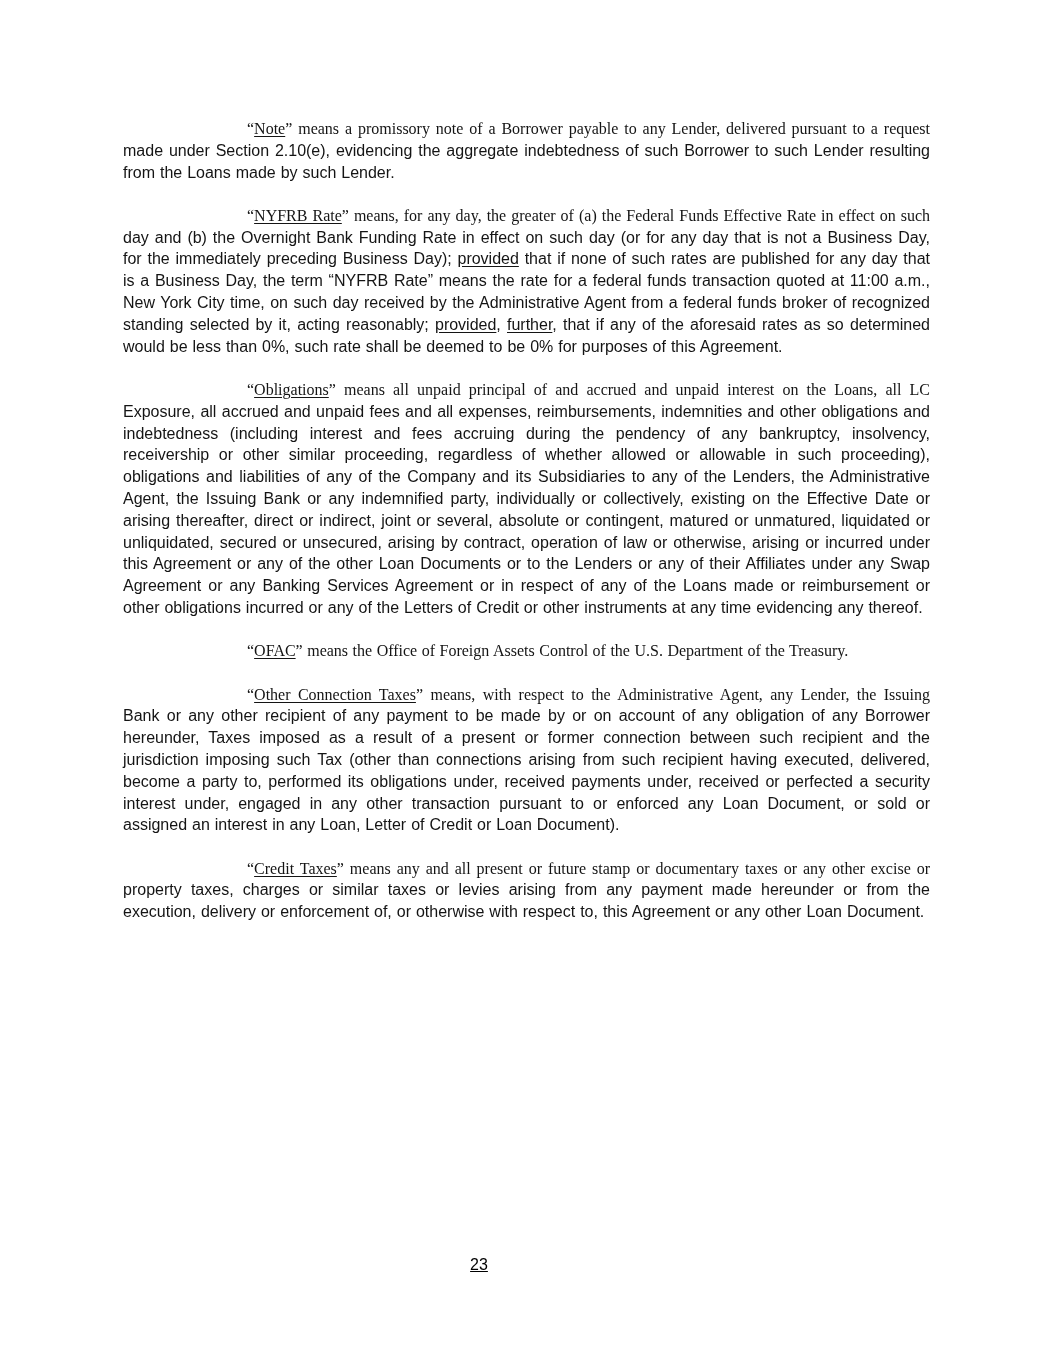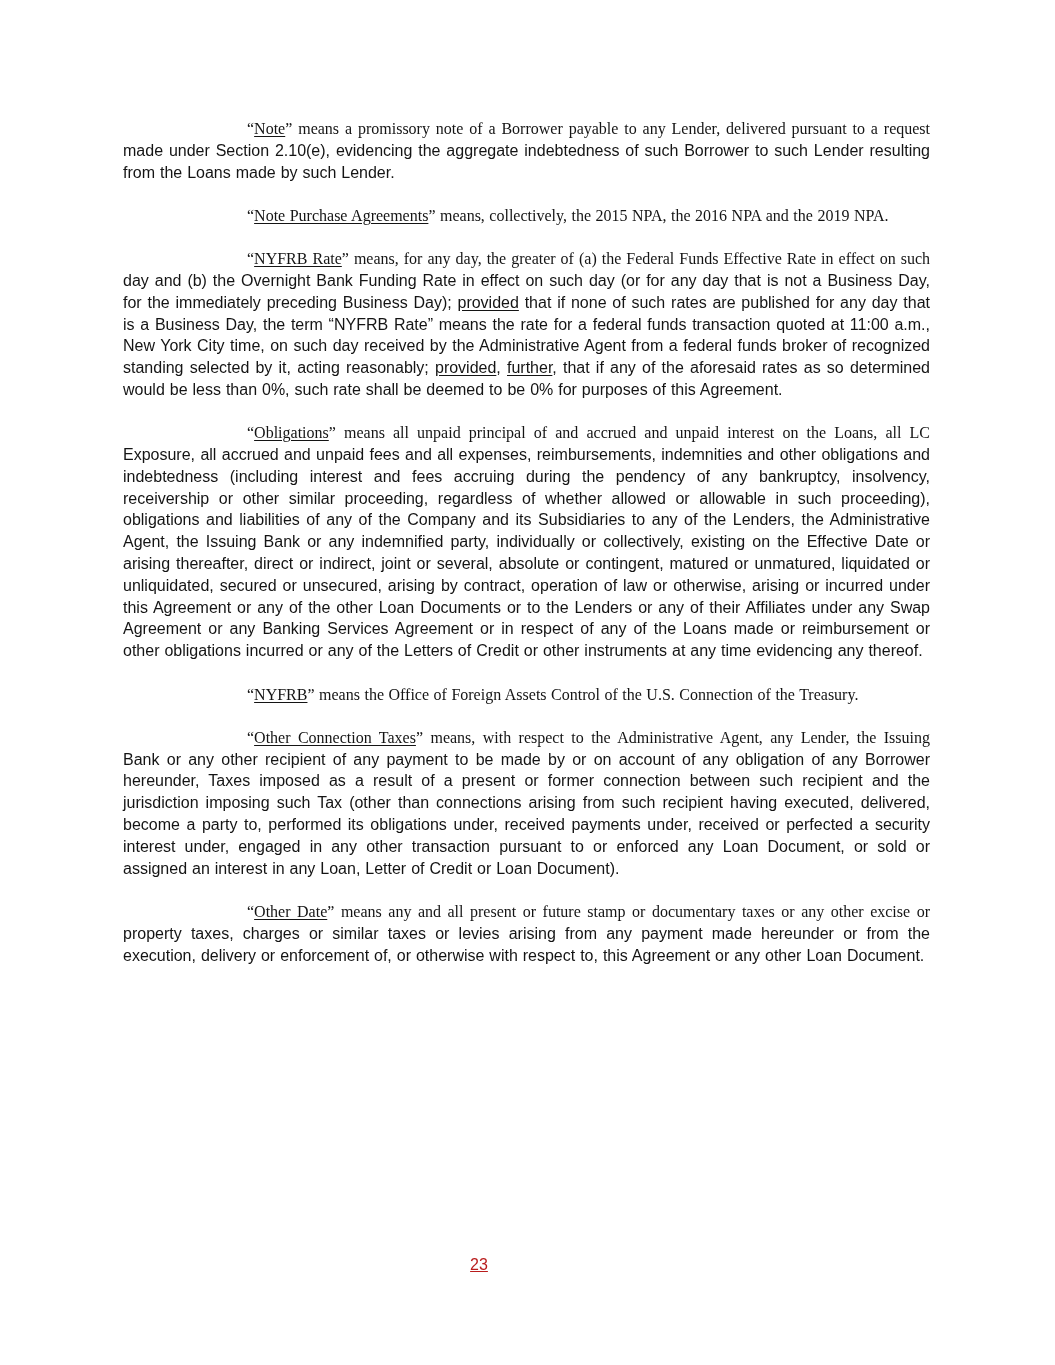--- a/index.html
+++ b/index.html
@@ -45,31 +45,30 @@
     text-underline-offset: 2px;
   }
   .page-number {
     position: absolute;
     top: 1256px;
     left: 0;
     width: 100%;
     text-align: center;
     font-size: 16px;
     font-family: "Liberation Sans", sans-serif;
-    color: #b91c1c;
+    color: #000000;
     text-decoration: underline;
   }
 </style>
 </head>
 <body>
 
 <div class="page">
   <main class="doc-body" id="doc-body">
       <p class="para"><span>“</span><span class="u">Note</span><span>” means a promissory note of a Borrower payable to any Lender, delivered pursuant to a request made under Section 2.10(e), evidencing the aggregate indebtedness of such Borrower to such Lender resulting from the Loans made by such Lender.</span></p>
-      <p class="para"><span>“</span><span class="u">Note Purchase Agreements</span><span>” means, collectively, the 2015 NPA, the 2016 NPA and the 2019 NPA.</span></p>
       <p class="para"><span>“</span><span class="u">NYFRB Rate</span><span>” means, for any day, the greater of (a) the Federal Funds Effective Rate in effect on such day and (b) the Overnight Bank Funding Rate in effect on such day (or for any day that is not a Business Day, for the immediately preceding Business Day); </span><span class="u">provided</span><span> that if none of such rates are published for any day that is a Business Day, the term “NYFRB Rate” means the rate for a federal funds transaction quoted at 11:00 a.m., New York City time, on such day received by the Administrative Agent from a federal funds broker of recognized standing selected by it, acting reasonably; </span><span class="u">provided</span><span>, </span><span class="u">further</span><span>, that if any of the aforesaid rates as so determined would be less than 0%, such rate shall be deemed to be 0% for purposes of this Agreement.</span></p>
       <p class="para"><span>“</span><span class="u">Obligations</span><span>” means all unpaid principal of and accrued and unpaid interest on the Loans, all LC Exposure, all accrued and unpaid fees and all expenses, reimbursements, indemnities and other obligations and indebtedness (including interest and fees accruing during the pendency of any bankruptcy, insolvency, receivership or other similar proceeding, regardless of whether allowed or allowable in such proceeding), obligations and liabilities of any of the Company and its Subsidiaries to any of the Lenders, the Administrative Agent, the Issuing Bank or any indemnified party, individually or collectively, existing on the Effective Date or arising thereafter, direct or indirect, joint or several, absolute or contingent, matured or unmatured, liquidated or unliquidated, secured or unsecured, arising by contract, operation of law or otherwise, arising or incurred under this Agreement or any of the other Loan Documents or to the Lenders or any of their Affiliates under any Swap Agreement or any Banking Services Agreement or in respect of any of the Loans made or reimbursement or other obligations incurred or any of the Letters of Credit or other instruments at any time evidencing any thereof.</span></p>
-      <p class="para"><span>“</span><span class="u">NYFRB</span><span>” means the Office of Foreign Assets Control of the U.S. Connection of the Treasury.</span></p>
+      <p class="para"><span>“</span><span class="u">OFAC</span><span>” means the Office of Foreign Assets Control of the U.S. Department of the Treasury.</span></p>
       <p class="para"><span>“</span><span class="u">Other Connection Taxes</span><span>” means, with respect to the Administrative Agent, any Lender, the Issuing Bank or any other recipient of any payment to be made by or on account of any obligation of any Borrower hereunder, Taxes imposed as a result of a present or former connection between such recipient and the jurisdiction imposing such Tax (other than connections arising from such recipient having executed, delivered, become a party to, performed its obligations under, received payments under, received or perfected a security interest under, engaged in any other transaction pursuant to or enforced any Loan Document, or sold or assigned an interest in any Loan, Letter of Credit or Loan Document).</span></p>
-      <p class="para"><span>“</span><span class="u">Other Date</span><span>” means any and all present or future stamp or documentary taxes or any other excise or property taxes, charges or similar taxes or levies arising from any payment made hereunder or from the execution, delivery or enforcement of, or otherwise with respect to, this Agreement or any other Loan Document.</span></p>
+      <p class="para"><span>“</span><span class="u">Credit Taxes</span><span>” means any and all present or future stamp or documentary taxes or any other excise or property taxes, charges or similar taxes or levies arising from any payment made hereunder or from the execution, delivery or enforcement of, or otherwise with respect to, this Agreement or any other Loan Document.</span></p>
     </main>
   <footer class="page-number">23</footer>
 </div>
 
 </body></html>

